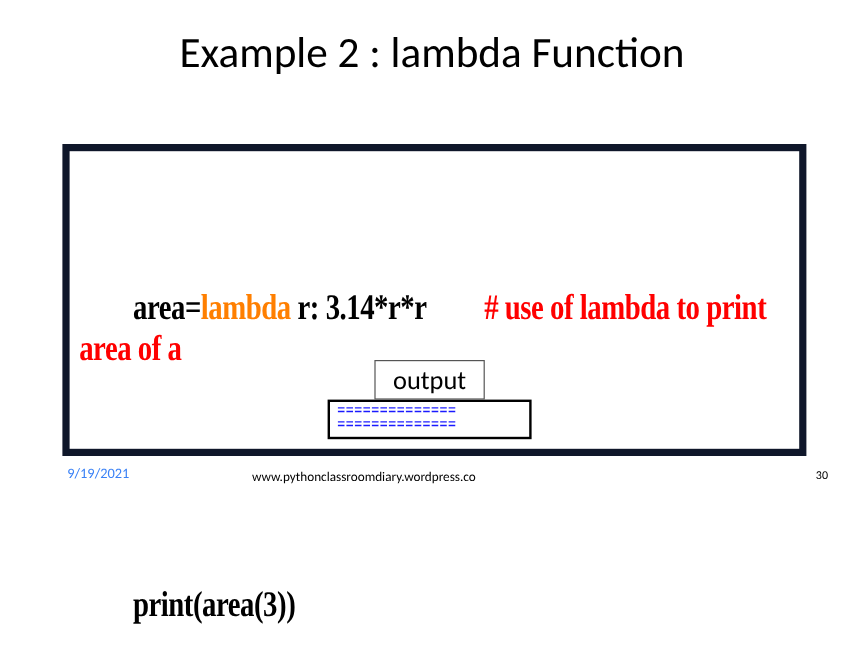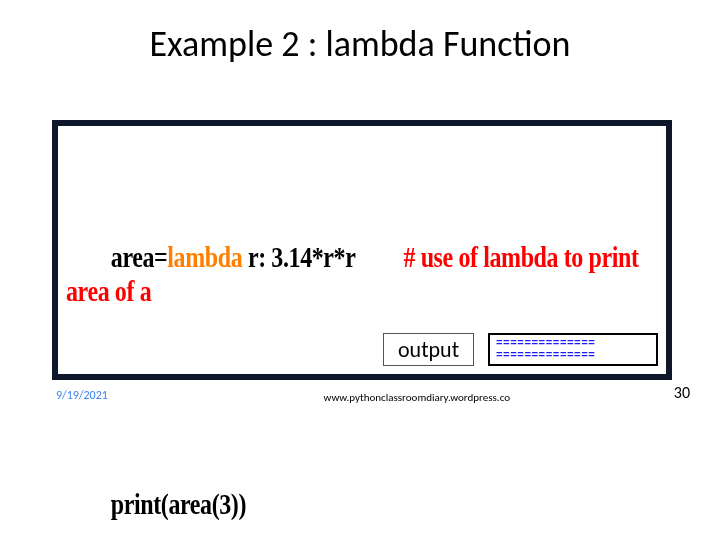--- a/index.html
+++ b/index.html
@@ -31,22 +31,22 @@
   .comment { color: #ff0000; }
   .gap { display: inline-block; width: 60px; }
   .second-line { margin-top: 40px; }
 
   .output-row {
     position: absolute;
     left: 0; right: 0; bottom: 8px;
     display: flex;
     align-items: center;
     justify-content: flex-end;
-    gap: 14px;
     padding-right: 8px;
+    flex-direction: column;
   }
   .output-label-box {
     border: 1px solid #555;
     padding: 2px 14px;
     font-size: 22px;
     font-family: "Calibri", "Arial", sans-serif;
     color: #000;
     background: #fff;
   }
   .console-box {
@@ -66,26 +66,26 @@
     left: 0; bottom: 12px;
     width: 100%;
     height: 30px;
   }
   .footer-date {
     position: absolute; left: 56px; bottom: 0;
     font-size: 12px; color: #3b82f6;
   }
   .footer-credit {
     position: absolute; left: 50%; transform: translateX(-50%); bottom: -2px;
-    font-size: 11px; color: #000; text-align: right; line-height: 1.2;
+    font-size: 11px; color: #000; text-align: left; line-height: 1.2;
     width: 300px;
   }
   .footer-page {
     position: absolute; right: 30px; bottom: 0;
-    font-size: 16px; color: #000;
+    font-size: 10px; color: #000;
   }
 </style>
 </head>
 <body>
 
 <div class="slide">
 
   <div class="title">Example 2 : lambda Function</div>
 
   <div class="code-frame">

